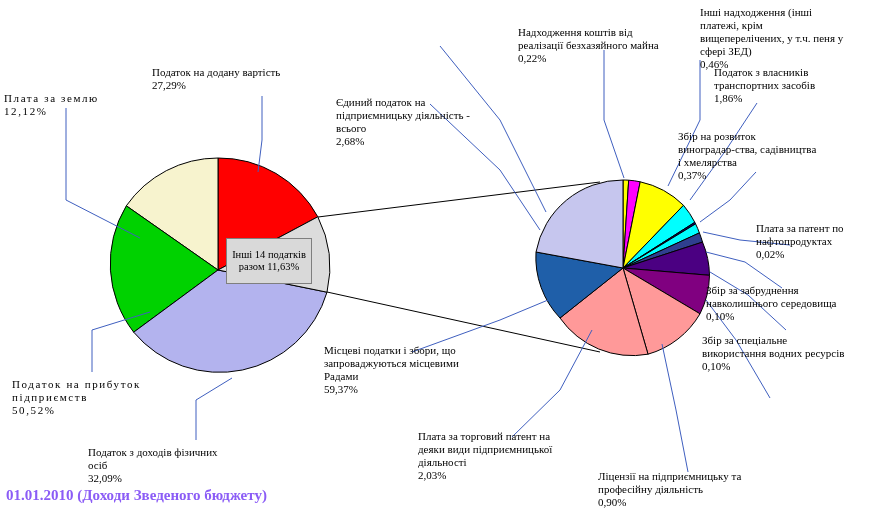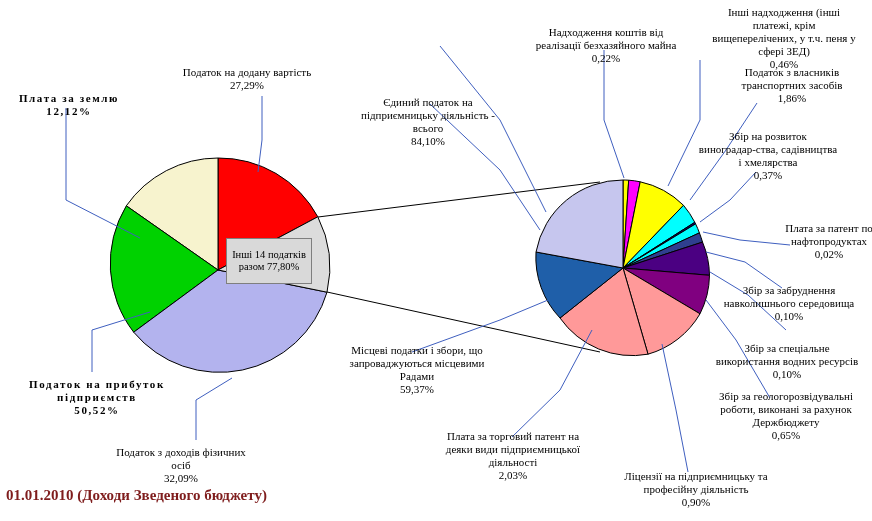--- a/index.html
+++ b/index.html
@@ -25,36 +25,35 @@
     left: 0; top: 0;
     width: 872px;
     height: 521px;
   }
   .lbl {
     position: absolute;
     font-family: "Liberation Serif", serif;
     font-size: 11px;
     color: #000000;
     line-height: 13px;
-    text-align: center;
+    text-align: left;
     white-space: pre-line;
   }
   .footer {
     position: absolute;
     left: 6px;
     top: 487px;
     font-family: "Liberation Serif", serif;
     font-size: 15px;
     font-weight: bold;
-    color: #7f1d1d;
+    color: #8b5cf6;
     white-space: nowrap;
   }
   .spaced {
     letter-spacing: 1.6px;
-    font-weight: bold;
   }
   .inner-box {
     position: absolute;
     left: 226px;
     top: 238px;
     width: 86px;
     height: 46px;
     border: 1px solid #7f7f7f;
     background: #d9d9d9;
     font-size: 10.5px;
@@ -146,25 +145,21 @@
 запроваджуються місцевими
 Радами
 59,37%</div>
   <div class="lbl" style="left:418px; top:430px; width:190px;">Плата за торговий патент на
 деяки  види підприємницької
 діяльності
 2,03%</div>
   <div class="lbl" style="left:598px; top:470px; width:196px;">Ліцензії на підприємницьку та
 професійну діяльність
 0,90%</div>
-  <div class="lbl" style="left:700px; top:390px; width:172px;">Збір за геологорозвідувальні
-роботи, виконані за рахунок
-Держбюджету
-0,65%</div>
-  <div class="lbl" style="left:702px; top:334px; width:170px;margin-top:8px;">Збір за спеціальне
+  <div class="lbl" style="left:702px; top:334px; width:170px;">Збір за спеціальне
 використання водних ресурсів
 0,10%</div>
   <div class="lbl" style="left:706px; top:284px; width:166px;">Збір за забруднення
 навколишнього середовища
 0,10%</div>
   <div class="lbl" style="left:756px; top:222px; width:146px;">Плата за патент по
 нафтопродуктах
 0,02%</div>
   <div class="lbl" style="left:678px; top:130px; width:180px;">Збір  на  розвиток
 виноградар-ства,  садівництва
@@ -177,20 +172,20 @@
 платежі, крім
 вищеперелічених, у т.ч. пеня у
 сфері ЗЕД)
 0,46%</div>
   <div class="lbl" style="left:518px; top:26px; width:176px;">Надходження коштів від
 реалізації безхазяйного майна
 0,22%</div>
   <div class="lbl" style="left:336px; top:96px; width:184px;">Єдиний податок на
 підприємницьку діяльність -
 всього
-84,10%</div>
+2,68%</div>
 
   <div class="inner-box">Інші 14
 податків разом
-77,80%</div>
+11,63%</div>
 
   <div class="footer">01.01.2010 (Доходи Зведеного бюджету)</div>
 </div>
 
 </body></html>

